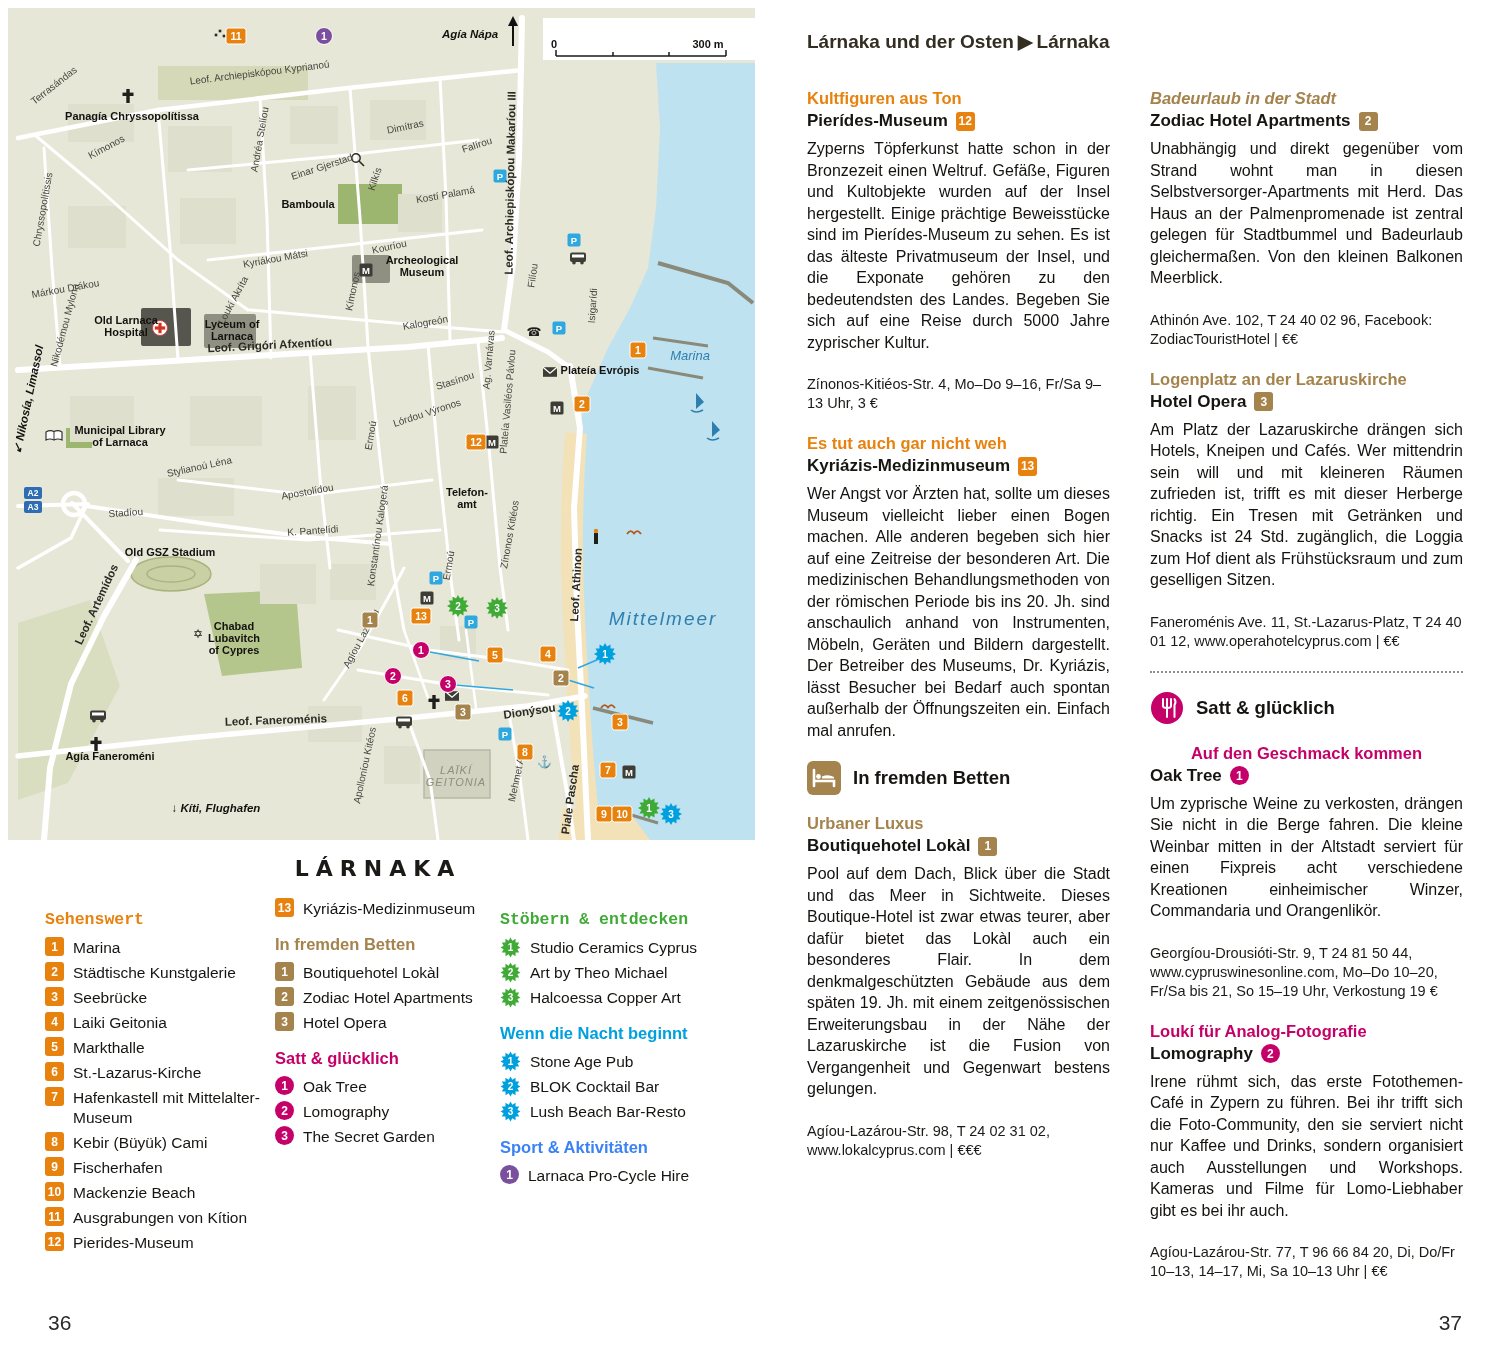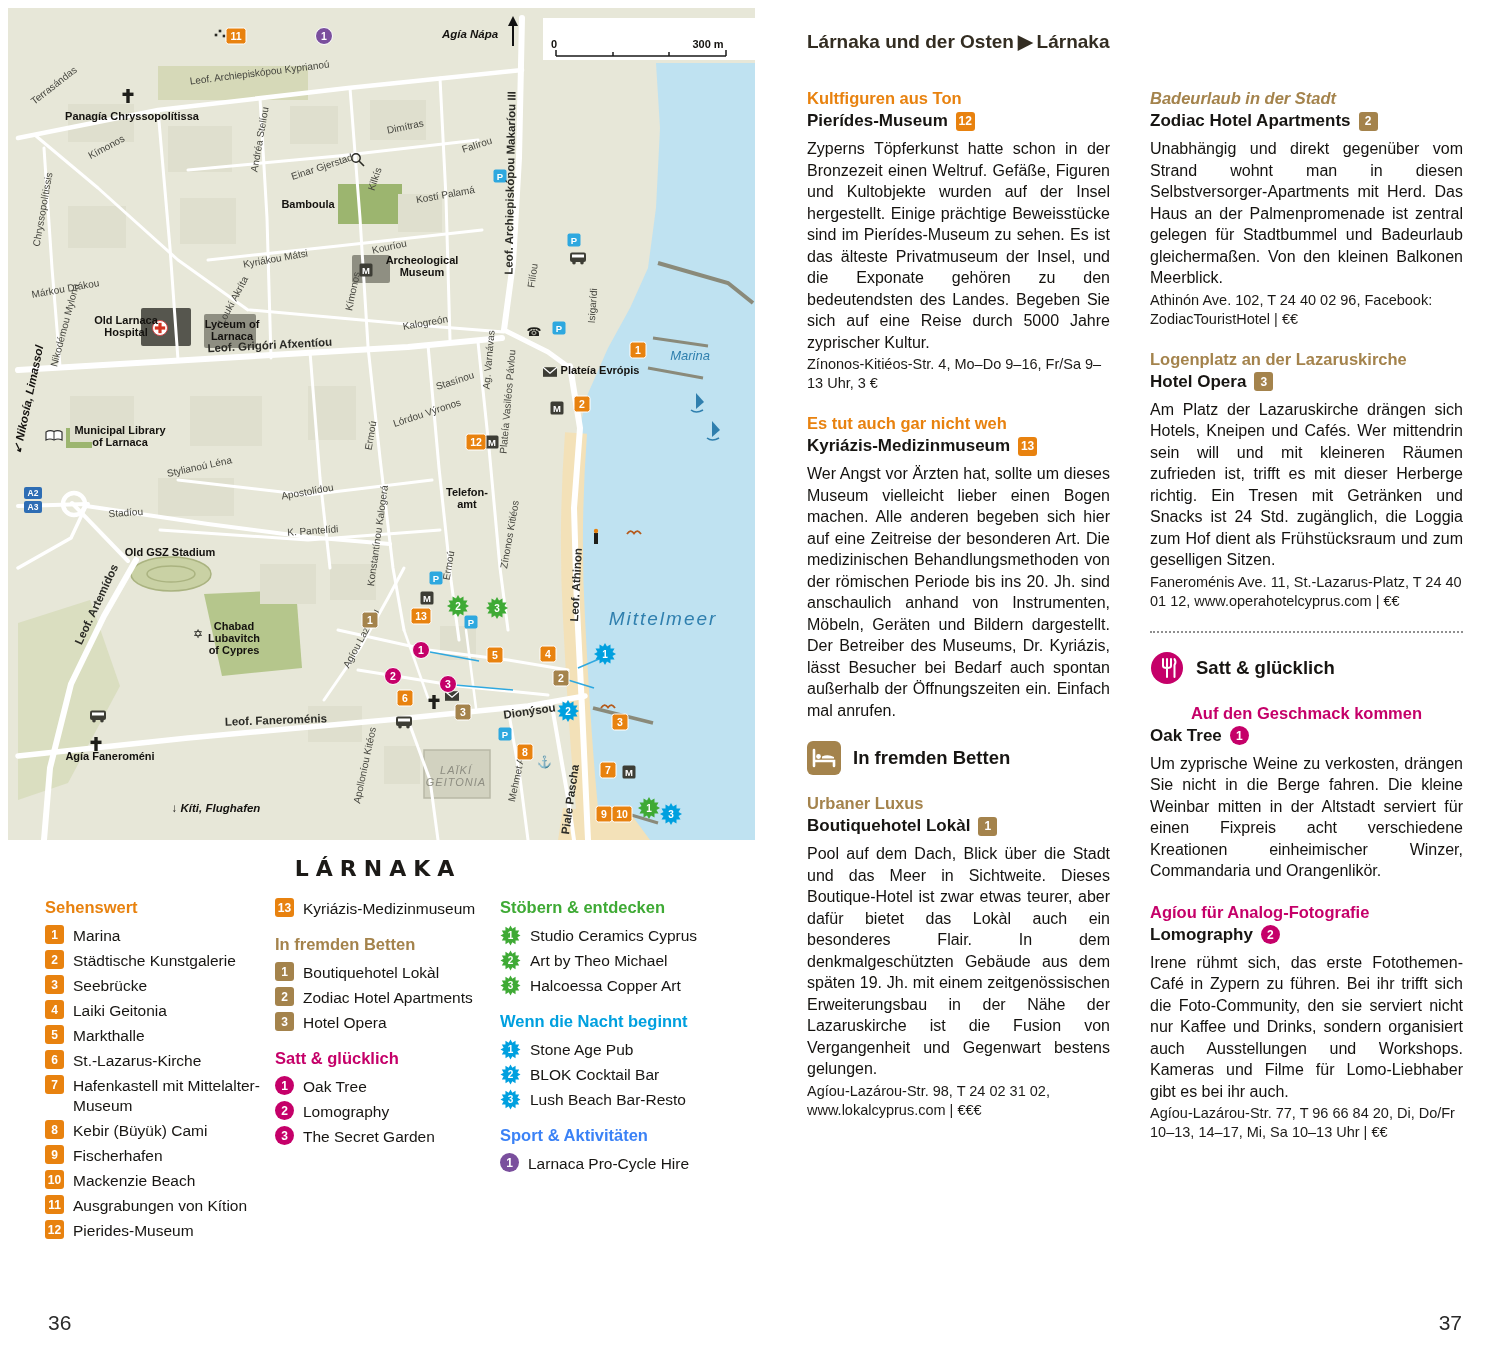--- a/index.html
+++ b/index.html
@@ -28,21 +28,21 @@
   .legend-title {
     position:absolute; left:110px; width:520px; top:8px; text-align:center;
     font-size:22px; font-weight:600; letter-spacing:7px; color:#1c1a17;
     font-family:"DejaVu Sans", sans-serif;
   }
   .lcol { position:absolute; top:50px; }
   #lcol1 { left:37px;  width:224px; }
   #lcol2 { left:267px; width:220px; }
   #lcol3 { left:492px; width:230px; }
   .lsec-title { font-size:16.5px; font-weight:bold; margin:16px 0 8px; }
-  .lcol > .lsec-title:first-child { margin-top:0; }
+  .lcol > .lsec-title:first-child { margin-top:12px;font-family:Liberation Mono, monospace; }
   .litem { display:flex; gap:9px; font-size:15.5px; line-height:20px; margin-bottom:4px; align-items:flex-start; }
   .litem > span:last-child { padding-top:1px; }
   .badge {
     display:inline-flex; align-items:center; justify-content:center;
     width:19px; height:19px; min-width:19px; font-size:12px; font-weight:bold; color:#fff;
   }
   .badge.sq { border-radius:3px; }
   .badge.ci { border-radius:50%; }
   .lbadge { display:inline-block; width:21px; min-width:21px; height:21px; }
   .lbadge svg { display:block; }
@@ -53,21 +53,21 @@
     font-size:19px; font-weight:bold; color:#332d22;
   }
   .page-header .hdr-arrow { padding:0 4px; }
   .rcol { position:absolute; top:88px; }
   #rcol1 { left:807px;  width:303px; }
   #rcol2 { left:1150px; width:313px; }
   .article { margin-bottom:20px; }
   .kicker { font-size:16.5px; font-weight:bold; line-height:21px; }
   .trow { font-size:17px; font-weight:bold; line-height:22px; margin:1px 0 6px; display:flex; align-items:center; gap:8px; }
   .abody { font-size:16px; line-height:21.5px; text-align:justify; color:#14120f; }
-  .ainfo { font-size:14.5px; line-height:19px; margin-top:2px; color:#1c1a17; }
+  .ainfo { font-size:14.5px; line-height:19px; margin-top:22px; color:#1c1a17; }
   .banner {
     border-top:2px dotted #8f8f8f; border-bottom:2px dotted #8f8f8f;
     text-align:center; padding:12px 0; margin:2px 0 20px;
     font-family:"DejaVu Sans Mono", monospace; font-weight:bold; font-size:19px; letter-spacing:2px;
   }
   .dotted { border-top:2px dotted #8f8f8f; margin:2px 0 18px; }
   .shead { display:flex; align-items:center; gap:12px; font-size:18.5px; font-weight:bold; margin-bottom:18px; }
   .shead-icon { width:34px; height:34px; min-width:34px; }
   .shead-icon svg { display:block; width:34px; height:34px; }
   .pn { position:absolute; bottom:22px; font-size:21px; color:#2b2b2b;margin-left:6px; }
@@ -711,23 +711,24 @@
       </span>
       <span>Satt &amp; glücklich</span>
     </div>
     <div class="article">
       <div class="kicker" style="color: rgb(197, 0, 105); text-align: center;">Auf den Geschmack kommen</div>
       <div class="trow">
         <span>Oak Tree</span>
         <span class="badge ci" style="background: rgb(197, 0, 105);">1</span>
       </div>
       <div class="abody">Um zyprische Weine zu verkosten, drängen Sie nicht in die Berge fahren. Die kleine Weinbar mitten in der Altstadt serviert für einen Fixpreis acht verschiedene Kreationen einheimischer Winzer, Commandaria und Orangenlikör.</div>
+      <div class="ainfo">Georgíou-Drousióti-Str. 9, T 24 81 50 44, www.cypruswinesonline.com, Mo–Do 10–20, Fr/Sa bis 21, So 15–19 Uhr, Verkostung 19 €</div>
     </div>
     <div class="article">
-      <div class="kicker" style="color: rgb(197, 0, 105);">Agíou für Analog-Fotografie</div>
+      <div class="kicker" style="color: rgb(197, 0, 105);">Loukí für Analog-Fotografie</div>
       <div class="trow">
         <span>Lomography</span>
         <span class="badge ci" style="background: rgb(197, 0, 105);">2</span>
       </div>
       <div class="abody">Irene rühmt sich, das erste Fotothemen-Café in Zypern zu führen. Bei ihr trifft sich die Foto-Community, den sie serviert nicht nur Kaffee und Drinks, sondern organisiert auch Ausstellungen und Workshops. Kameras und Filme für Lomo-Liebhaber gibt es bei ihr auch.</div>
       <div class="ainfo">Agíou-Lazárou-Str. 77, T 96 66 84 20, Di, Do/Fr 10–13, 14–17, Mi, Sa 10–13 Uhr | €€</div>
     </div>
   </div>
 
 <div class="pn" id="pnL">36</div>

